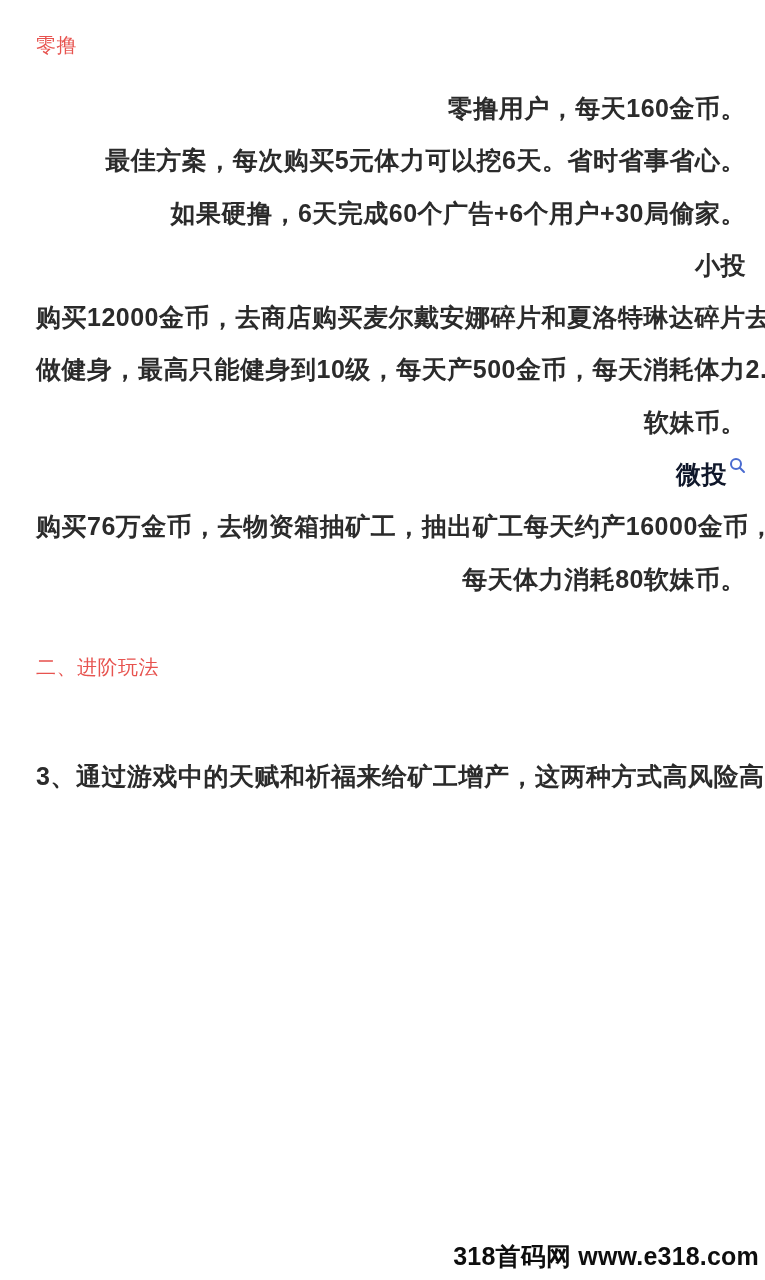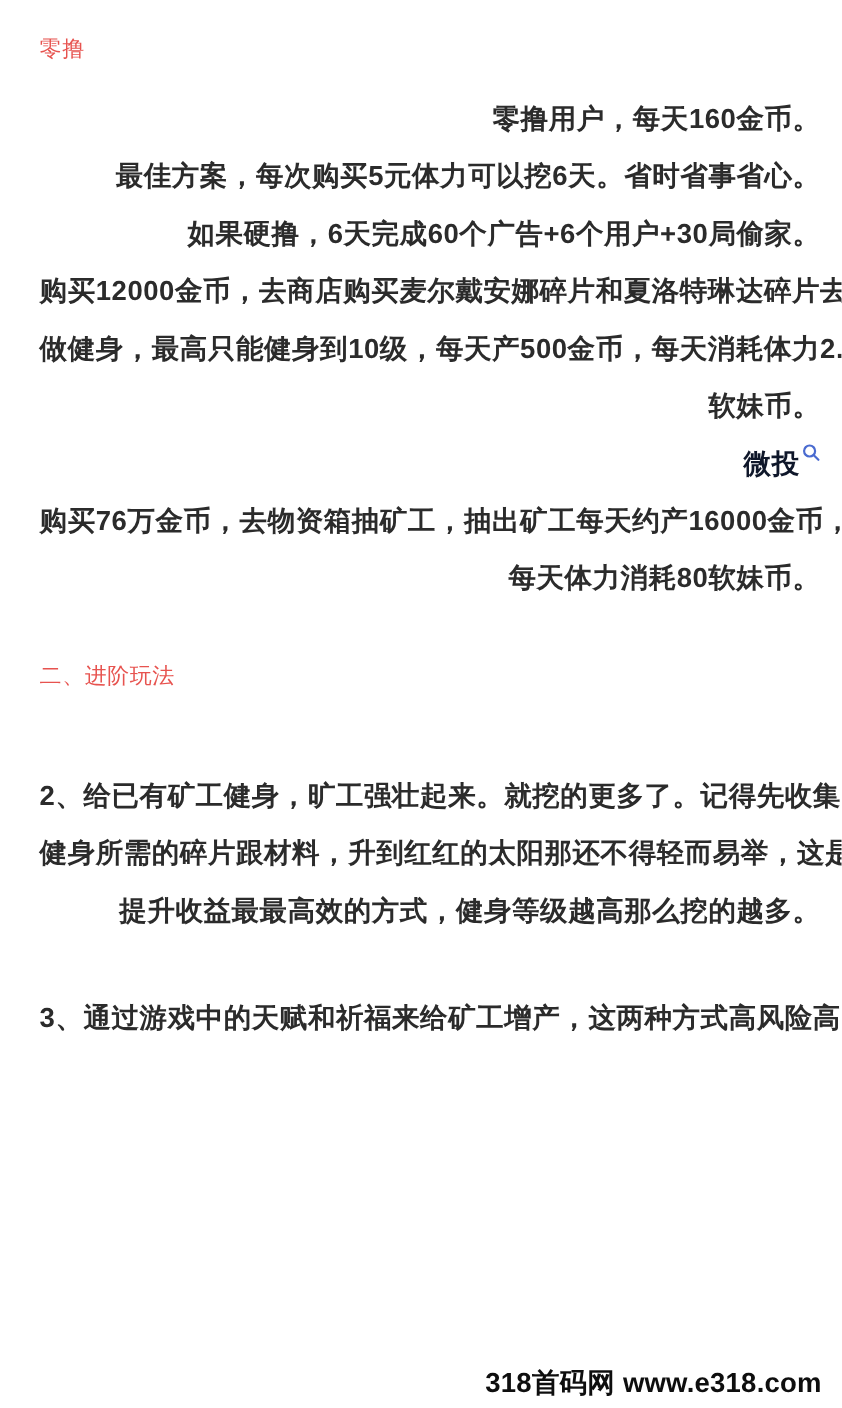--- a/index.html
+++ b/index.html
@@ -59,21 +59,21 @@
     color: #0f172a;
   }
   .sup-icon {
     display: inline-block;
     vertical-align: super;
     margin-left: 2px;
     line-height: 0;
   }
   .watermark {
     position: absolute;
-    right: 18px;
+    right: 6px;
     bottom: 7px;
     font-size: 25px;
     font-weight: 800;
     color: #0e0e0e;
     letter-spacing: 0.2px;
     white-space: nowrap;
   }
 </style>
 </head>
 <body>
@@ -82,20 +82,21 @@
 
   <h2 class="heading-red heading-first">零撸</h2>
 
   <div class="para">
     <div class="line">零撸用户，每天160金币。</div>
     <div class="line">最佳方案，每次购买5元体力可以挖6天。省时省事省心。</div>
     <div class="line">如果硬撸，6天完成60个广告+6个用户+30局偷家。</div>
   </div>
 
   <div class="para">
+    <div class="line">小投</div>
     <div class="line">购买12000金币，去商店购买麦尔戴安娜碎片和夏洛特琳达碎片去</div>
     <div class="line">做健身，最高只能健身到10级，每天产500金币，每天消耗体力2.5</div>
     <div class="line">软妹币。</div>
   </div>
 
   <div class="line">
     <span class="link-line">
       <span class="label">微投</span><span class="sup-icon">
         <svg width="17" height="17" viewBox="0 0 17 17">
           <circle cx="7" cy="7" r="5" fill="none" stroke="#4a6bd0" stroke-width="2"></circle>
@@ -106,25 +107,20 @@
   </div>
 
   <div class="para">
     <div class="line">购买76万金币，去物资箱抽矿工，抽出矿工每天约产16000金币，</div>
     <div class="line">每天体力消耗80软妹币。</div>
   </div>
 
   <h2 class="heading-red heading-advanced">二、进阶玩法</h2>
 
 
-  <div class="para para-gap">
-    <div class="line">2、给已有矿工健身，旷工强壮起来。就挖的更多了。记得先收集</div>
-    <div class="line">健身所需的碎片跟材料，升到红红的太阳那还不得轻而易举，这是</div>
-    <div class="line">提升收益最最高效的方式，健身等级越高那么挖的越多。</div>
-  </div>
 
   <div class="para para-gap">
     <div class="line">3、通过游戏中的天赋和祈福来给矿工增产，这两种方式高风险高</div>
   </div>
 
 </main>
 
 <div class="watermark">318首码网 www.e318.com</div>
 
 </body></html>

